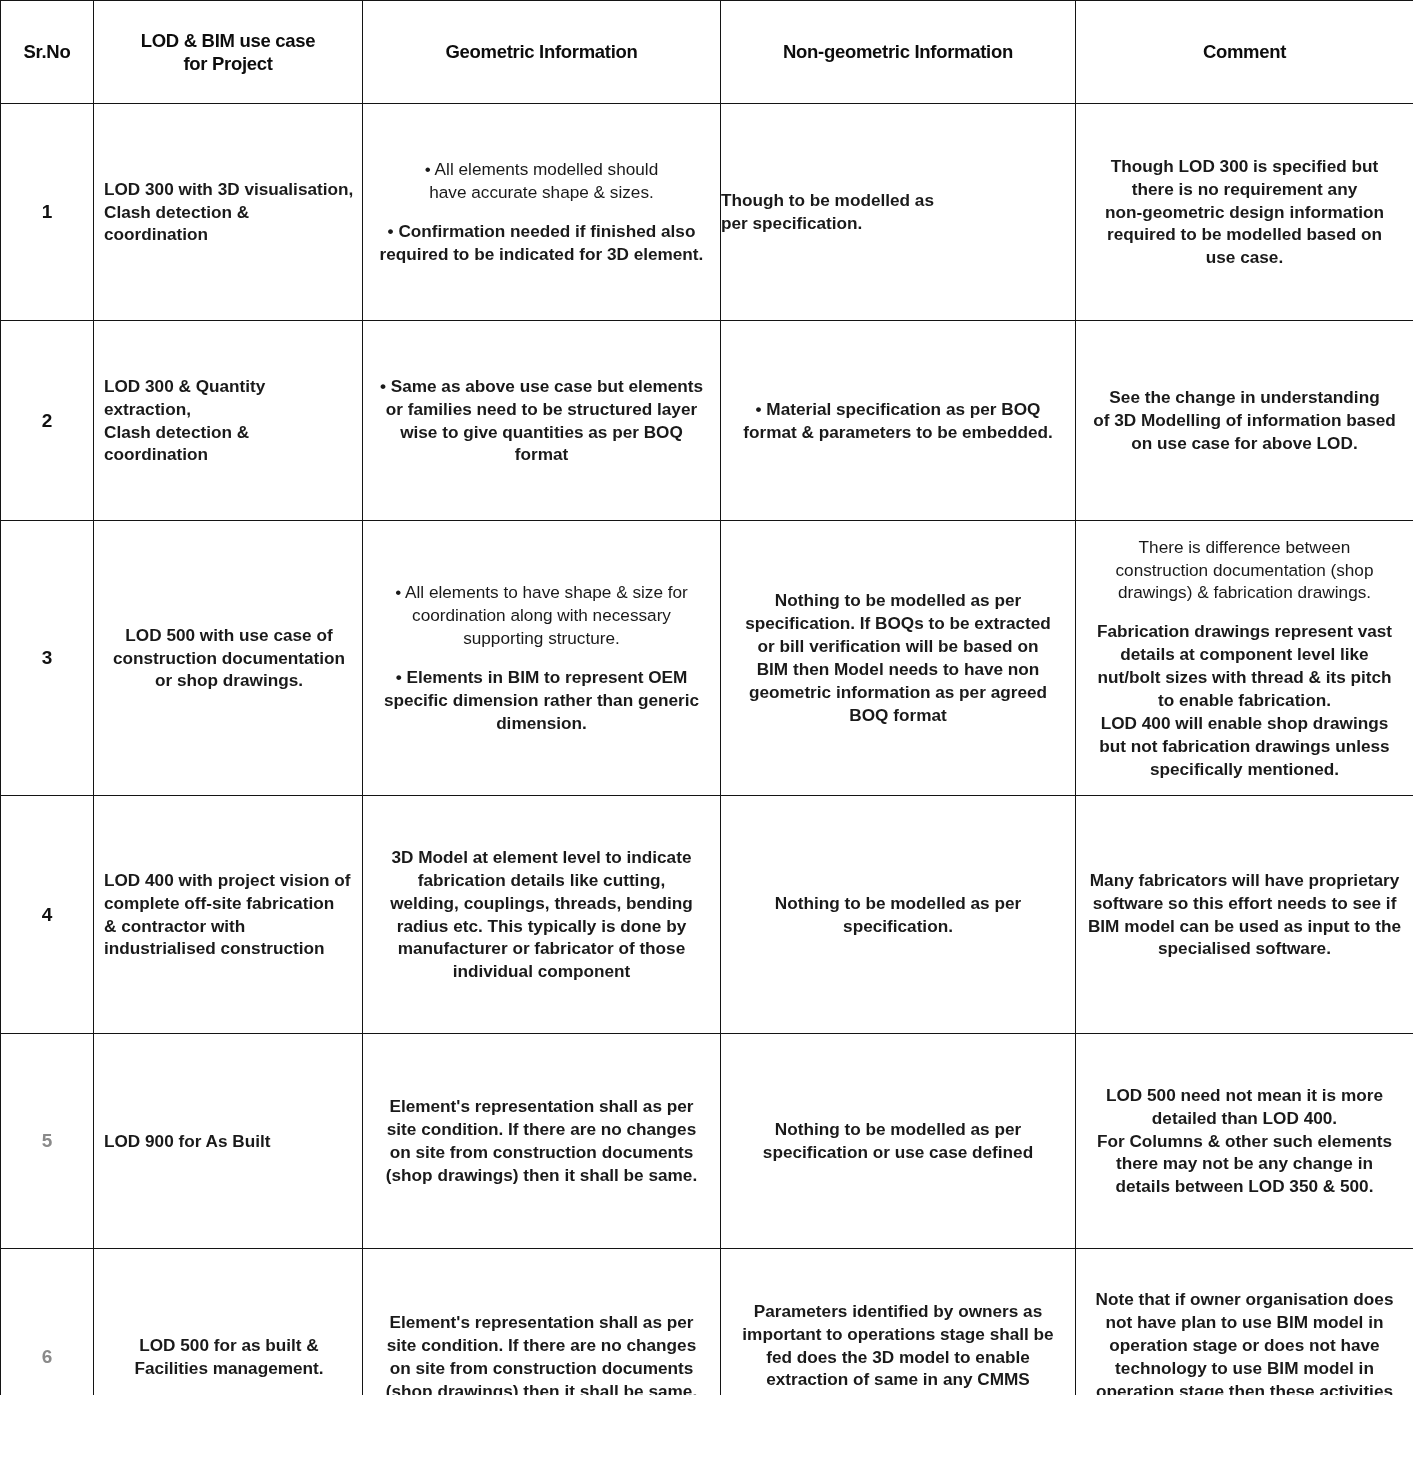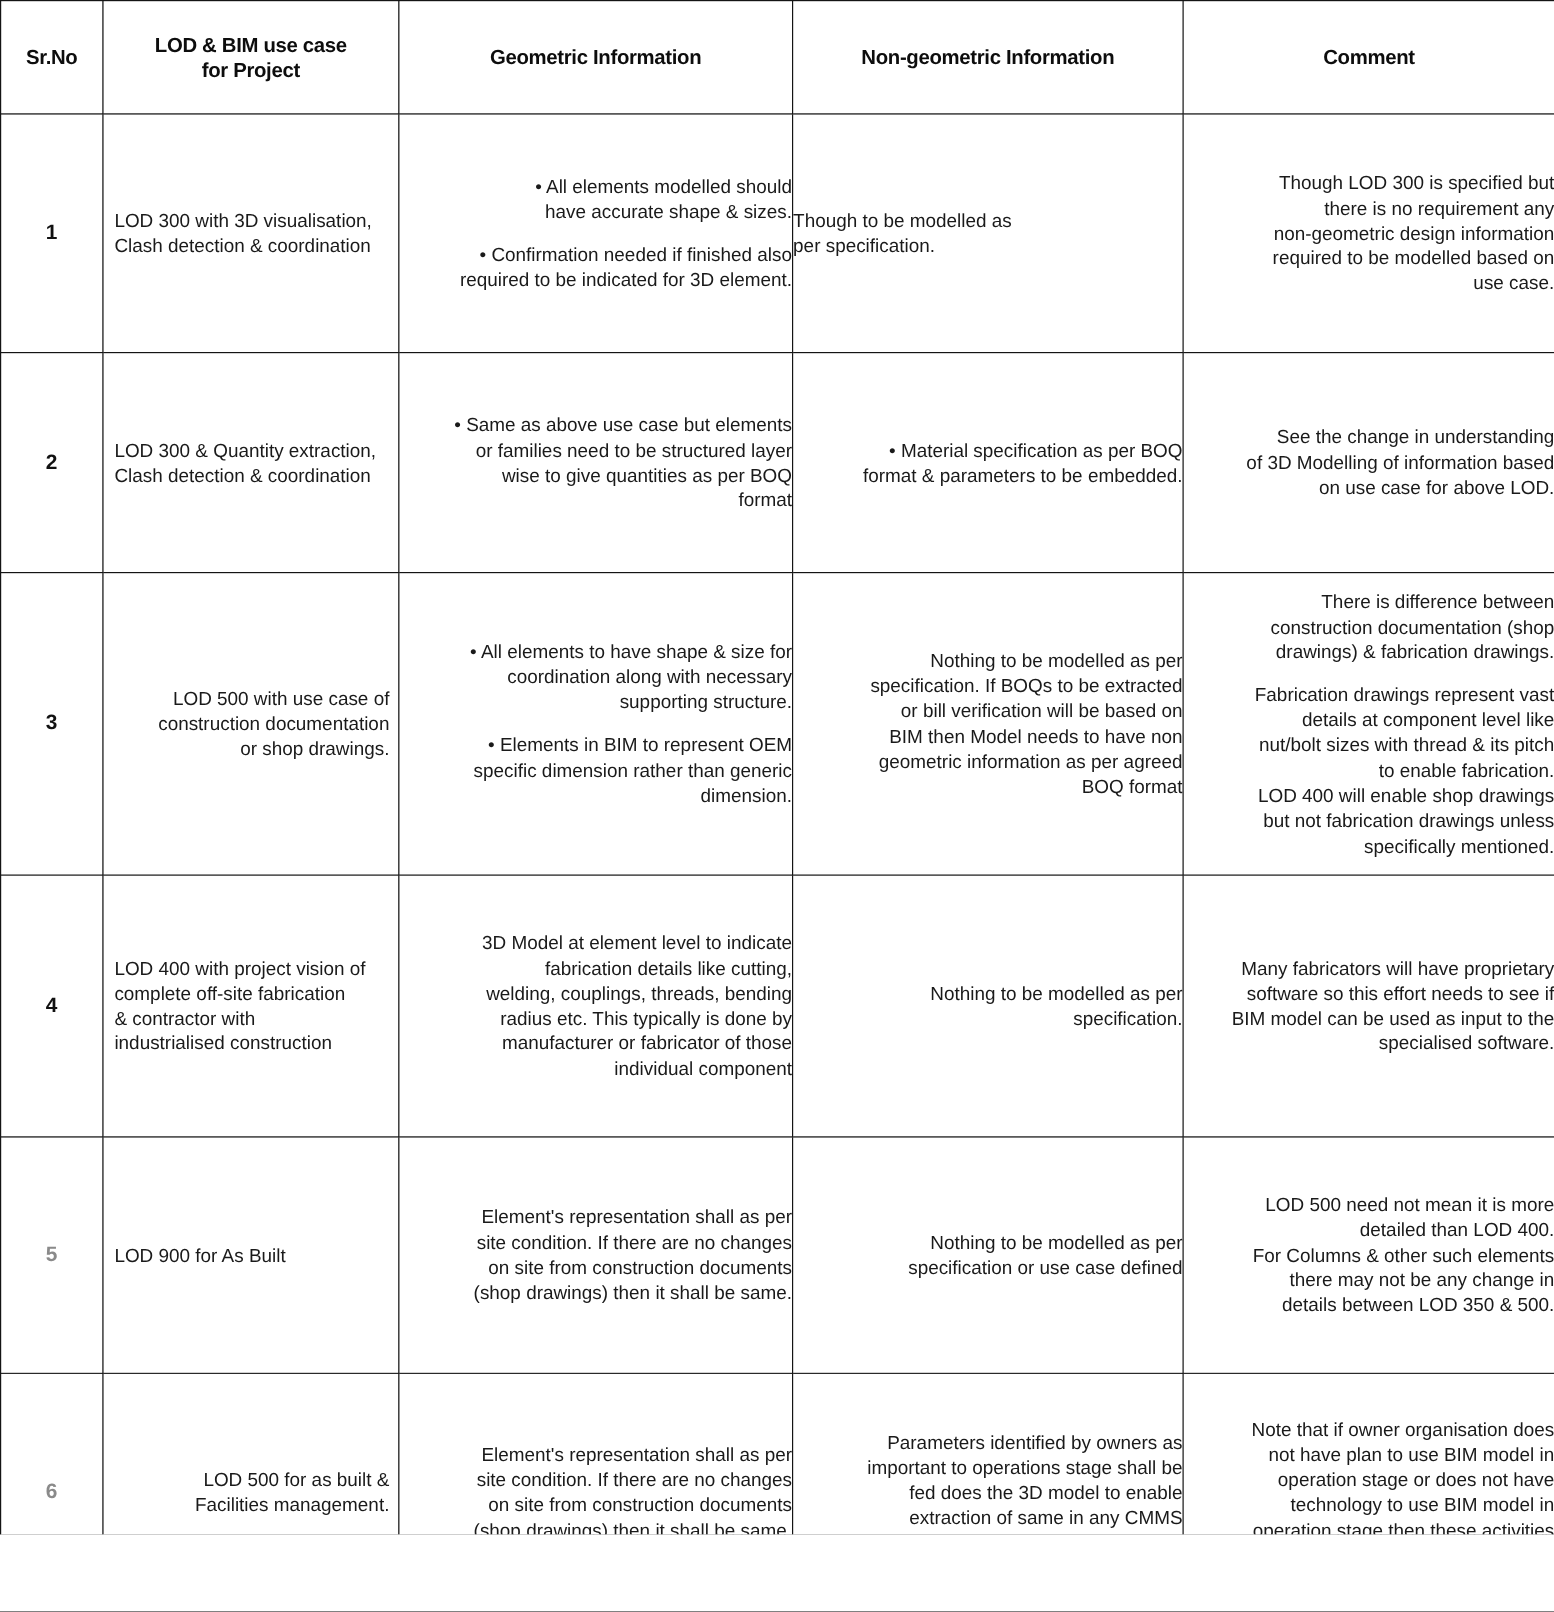--- a/index.html
+++ b/index.html
@@ -9,21 +9,21 @@
   }
   body {
     font-family: "Liberation Sans", sans-serif;
     color: #1a1a1a;
     -webkit-font-smoothing: antialiased;
   }
   #page {
     width: 1413px;
     height: 1395px;
     position: relative;
-    background: #000000;
+    background: #c2410c;
     box-sizing: border-box;
     overflow: hidden;
   }
   table.lod-table {
     width: 1413px;
     border-collapse: collapse;
     table-layout: fixed;
     border-spacing: 0;
   }
   table.lod-table td,
@@ -68,25 +68,25 @@
   td.cell {
     font-size: 17.2px;
     line-height: 1.33;
     color: #1a1a1a;
     padding: 10px 14px;
   }
   td.cell .para {
     margin: 0 0 16px 0;
     white-space: pre-line;
   }
-  td.cell .para:last-child { margin-bottom: 0; }
+  td.cell .para:last-child { margin-bottom: 0; font-weight: bold; }
 
   
   .align-center { }
-  .align-left   { text-align: right; }
+  .align-left   { text-align: center; }
 
   
   tr.r1 td { height: 217px; }
   tr.r2 td { height: 200px; }
   tr.r3 td { height: 275px; }
   tr.r4 td { height: 238px; margin-left: 32px; }
   tr.r5 td { height: 215px; }
   tr.r6 td { height: 217px; }
   td.cell.pad-use { padding-left: 10px; padding-right: 8px; }
 </style>

